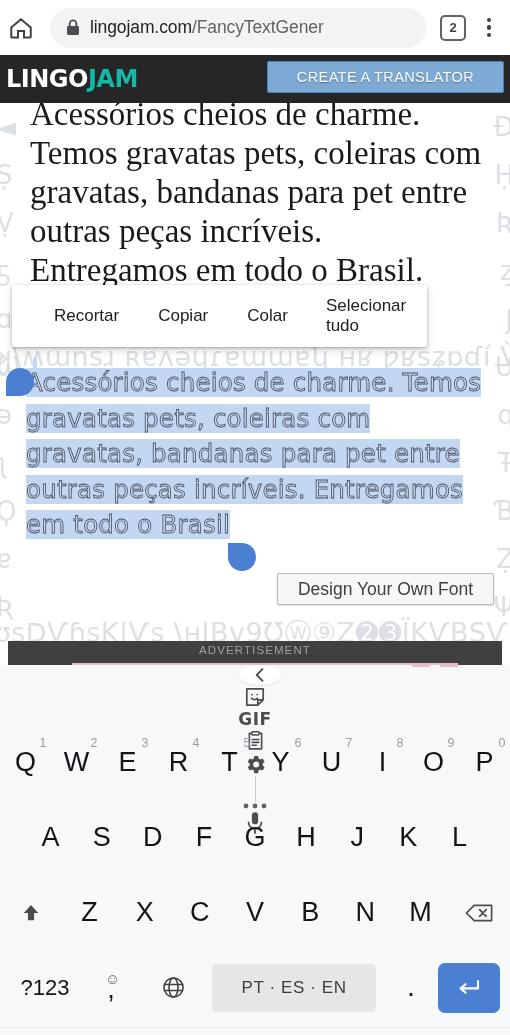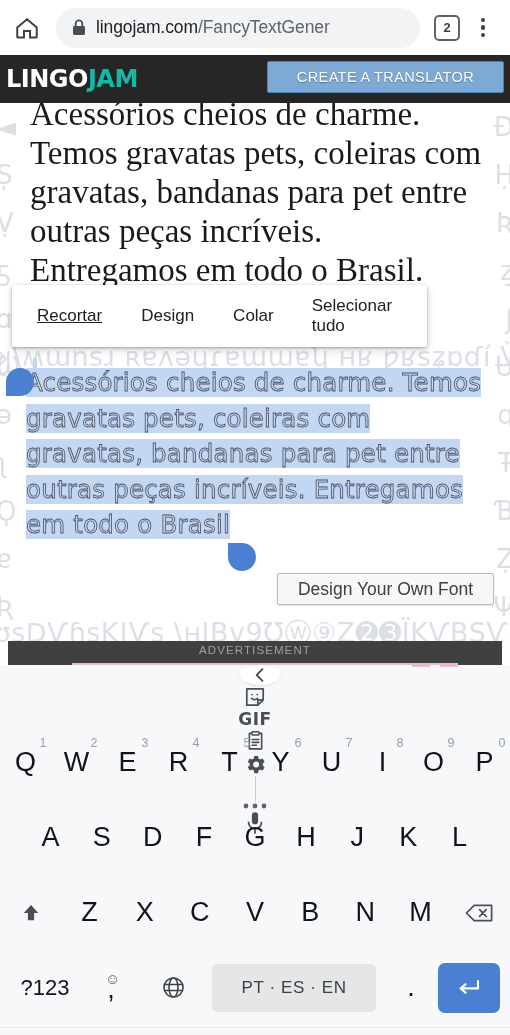--- a/index.html
+++ b/index.html
@@ -6,21 +6,21 @@
   html, body {
     width: 510px; height: 1035px;
     font-family: "Liberation Sans", sans-serif;
     background: #fff; overflow: hidden;
   }
   #root { position: relative; width: 510px; height: 1035px; overflow: hidden; }
 
   
   .browser-bar {
     position: absolute; top: 0; left: 0; width: 510px; height: 55px;
-    background: #ffffff; display: flex; align-items: center; padding: 0 10px;
+    background: #ffffff; display: flex; align-items: center; padding: 0 4px;
   }
   .home-icon { width: 34px; height: 34px; display: flex; align-items: center; justify-content: center; flex: 0 0 auto; }
   .omnibox {
     flex: 1 1 auto; height: 40px; margin: 0 8px 0 12px;
     background: #f1f3f4; border-radius: 20px;
     display: flex; align-items: center; padding: 0 16px; overflow: hidden;
   }
   .lock-icon { flex: 0 0 auto; margin-right: 10px; display:flex; }
   .url-text {
     font-size: 17.5px; color: #5f6368; white-space: nowrap; overflow: hidden;
@@ -78,21 +78,21 @@
   }
 
   
   .ctx-menu {
     position: absolute; left: 12px; top: 285px; width: 415px; height: 62px;
     background: #ffffff; border-radius: 2px;
     box-shadow: 0 1px 3px rgba(0,0,0,.28), 0 3px 10px rgba(0,0,0,.16);
     display: flex; align-items: center; z-index: 30;
   }
   .ctx-item { font-size: 17px; color: #202124; padding: 0 0; }
-  .ctx-item.i0 { margin-left: 25px; text-decoration: underline; }
+  .ctx-item.i0 { margin-left: 42px; }
   .ctx-item.i1 { margin-left: 39px; }
   .ctx-item.i2 { margin-left: 39px; }
   .ctx-item.i3 { margin-left: 38px; }
 
   
   .output-area {
     position: absolute; left: 26px; top: 262px; width: 460px;
     font-family: "DejaVu Sans", sans-serif;
     font-size: 24.5px; line-height: 35.5px; letter-spacing: 0.2px;
     color: #3f4650;
@@ -259,21 +259,21 @@
 
     <div class="bg-watermark" style="top:512px;">ʊsᗞѴɦsK|Ѵs \ʜJBv9Ʊⓦ⑨Z➋➌ÏKѴBSѴ¹⁵ Ŧᒪb</div>
   </div>
 
   <div class="sel-caret-top"></div>
   <div class="handle-start"></div>
   <div class="handle-end"></div>
 
   <div class="ctx-menu">
     <div class="ctx-item i0">Recortar</div>
-    <div class="ctx-item i1">Design</div>
+    <div class="ctx-item i1">Copiar</div>
     <div class="ctx-item i2">Colar</div>
     <div class="ctx-item i3">Selecionar tudo</div>
   </div>
 
   <div class="tooltip">Design Your Own Font</div>
 
   <div class="ad-box">
     <div class="ad-label">ADVERTISEMENT</div>
     <div class="ad-rule"></div>
     <div class="ad-sq1"></div>

